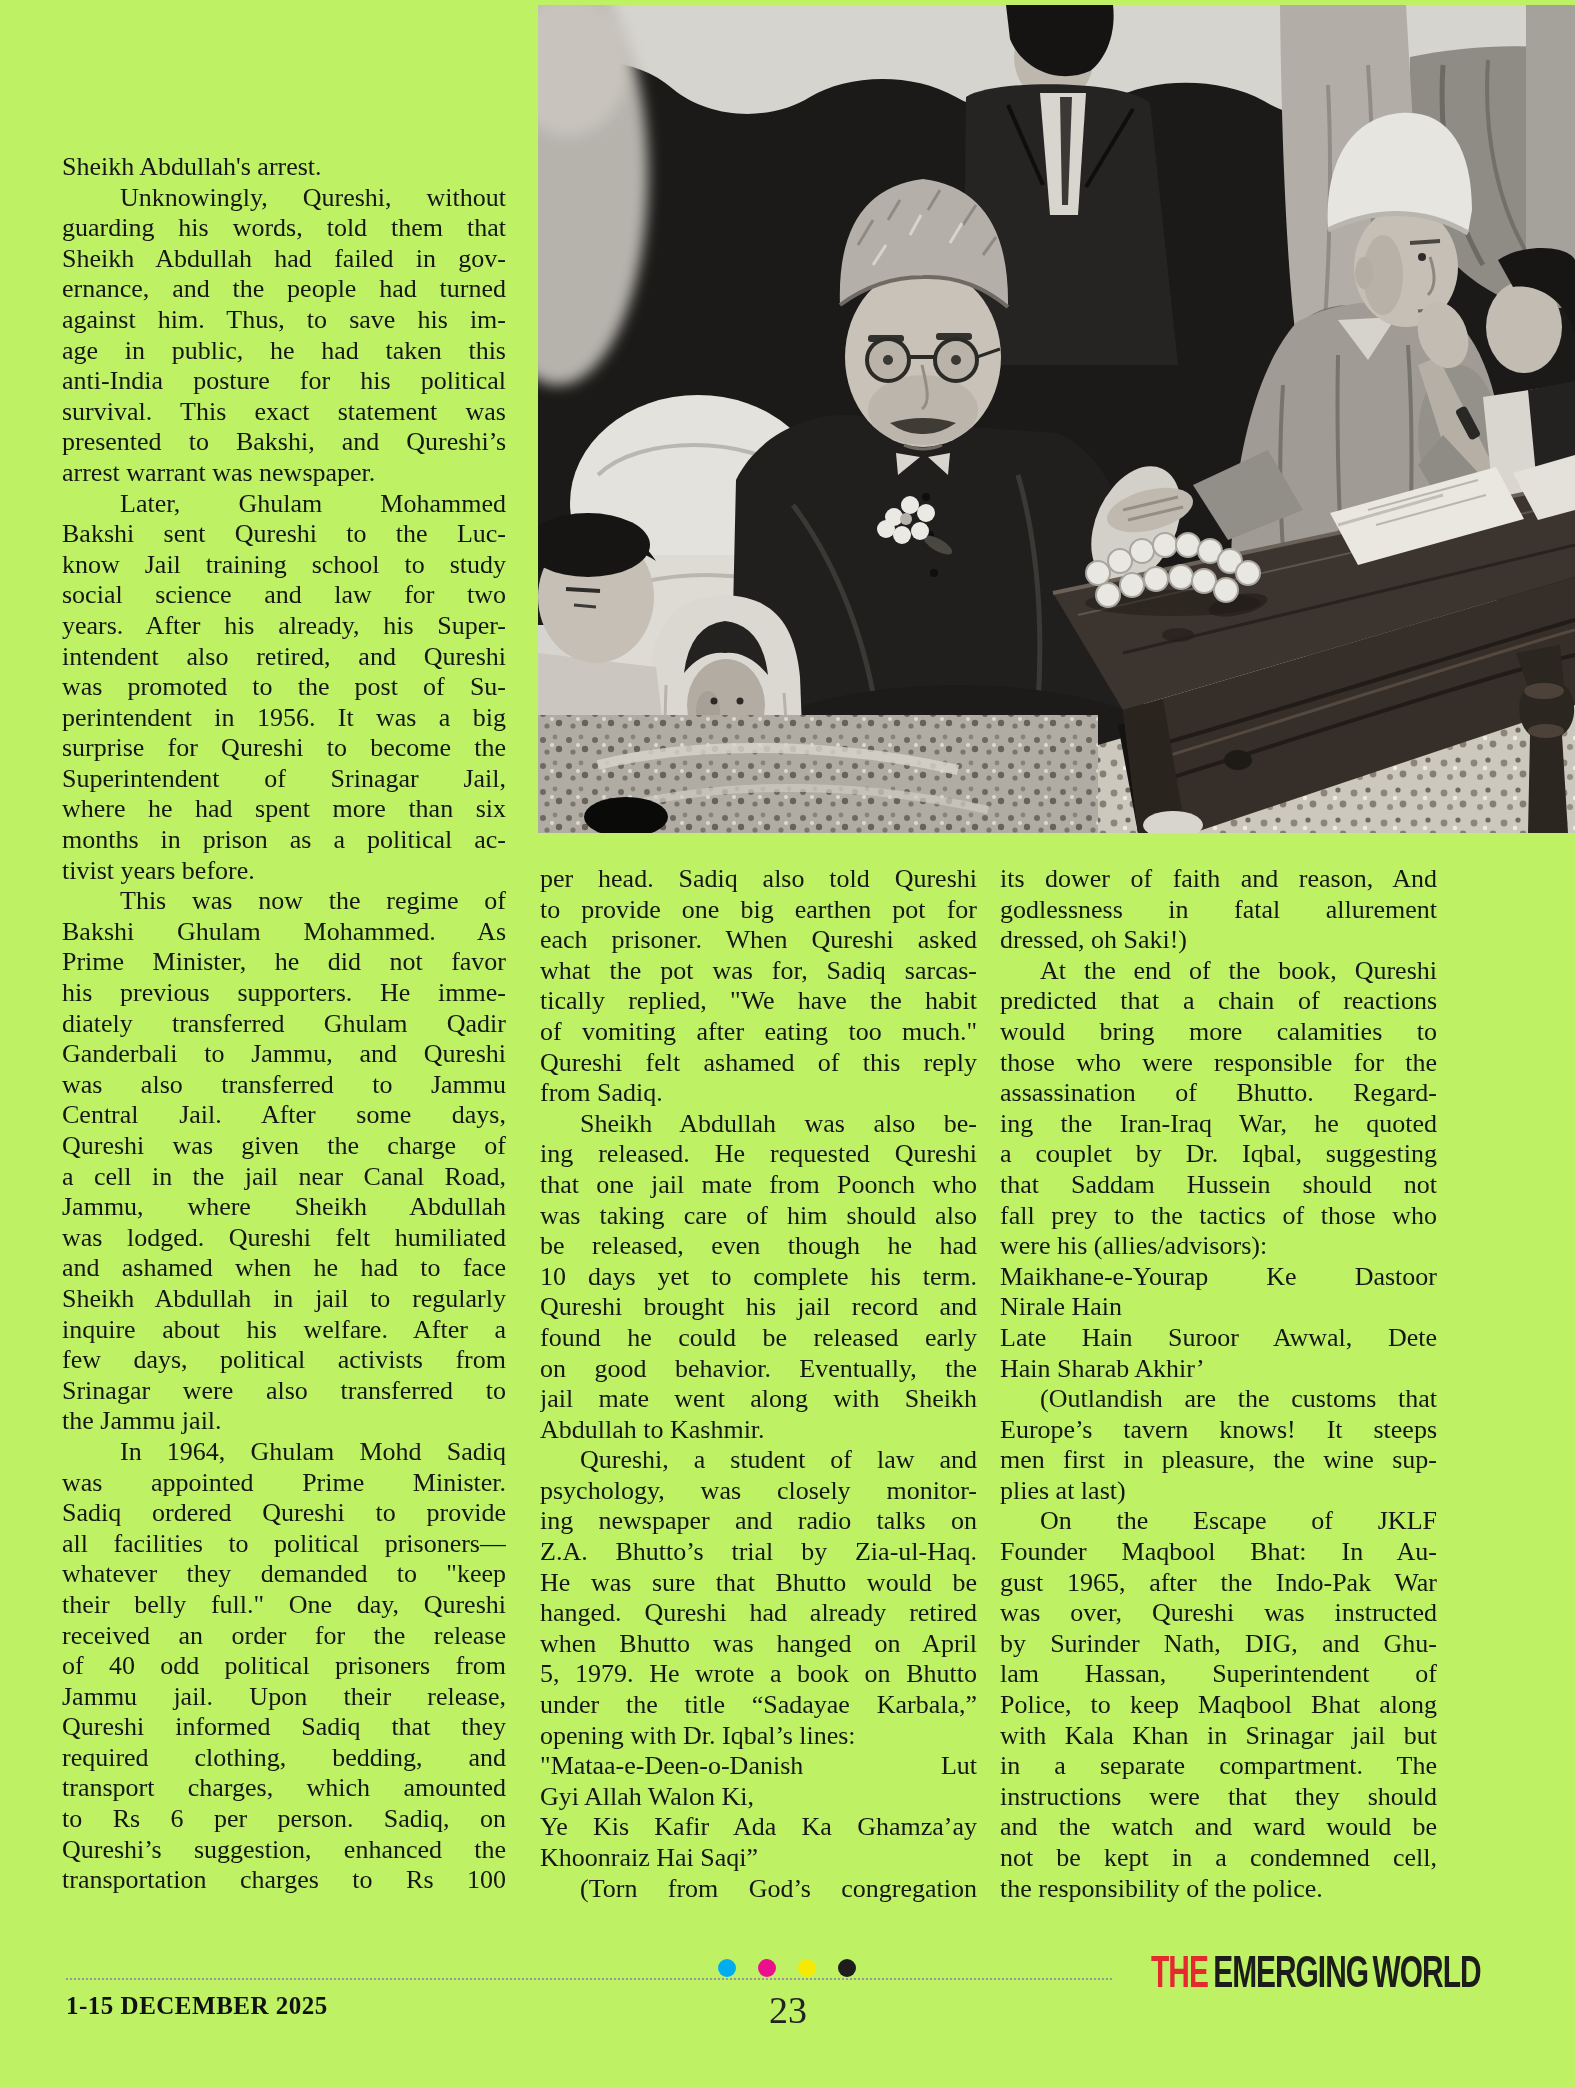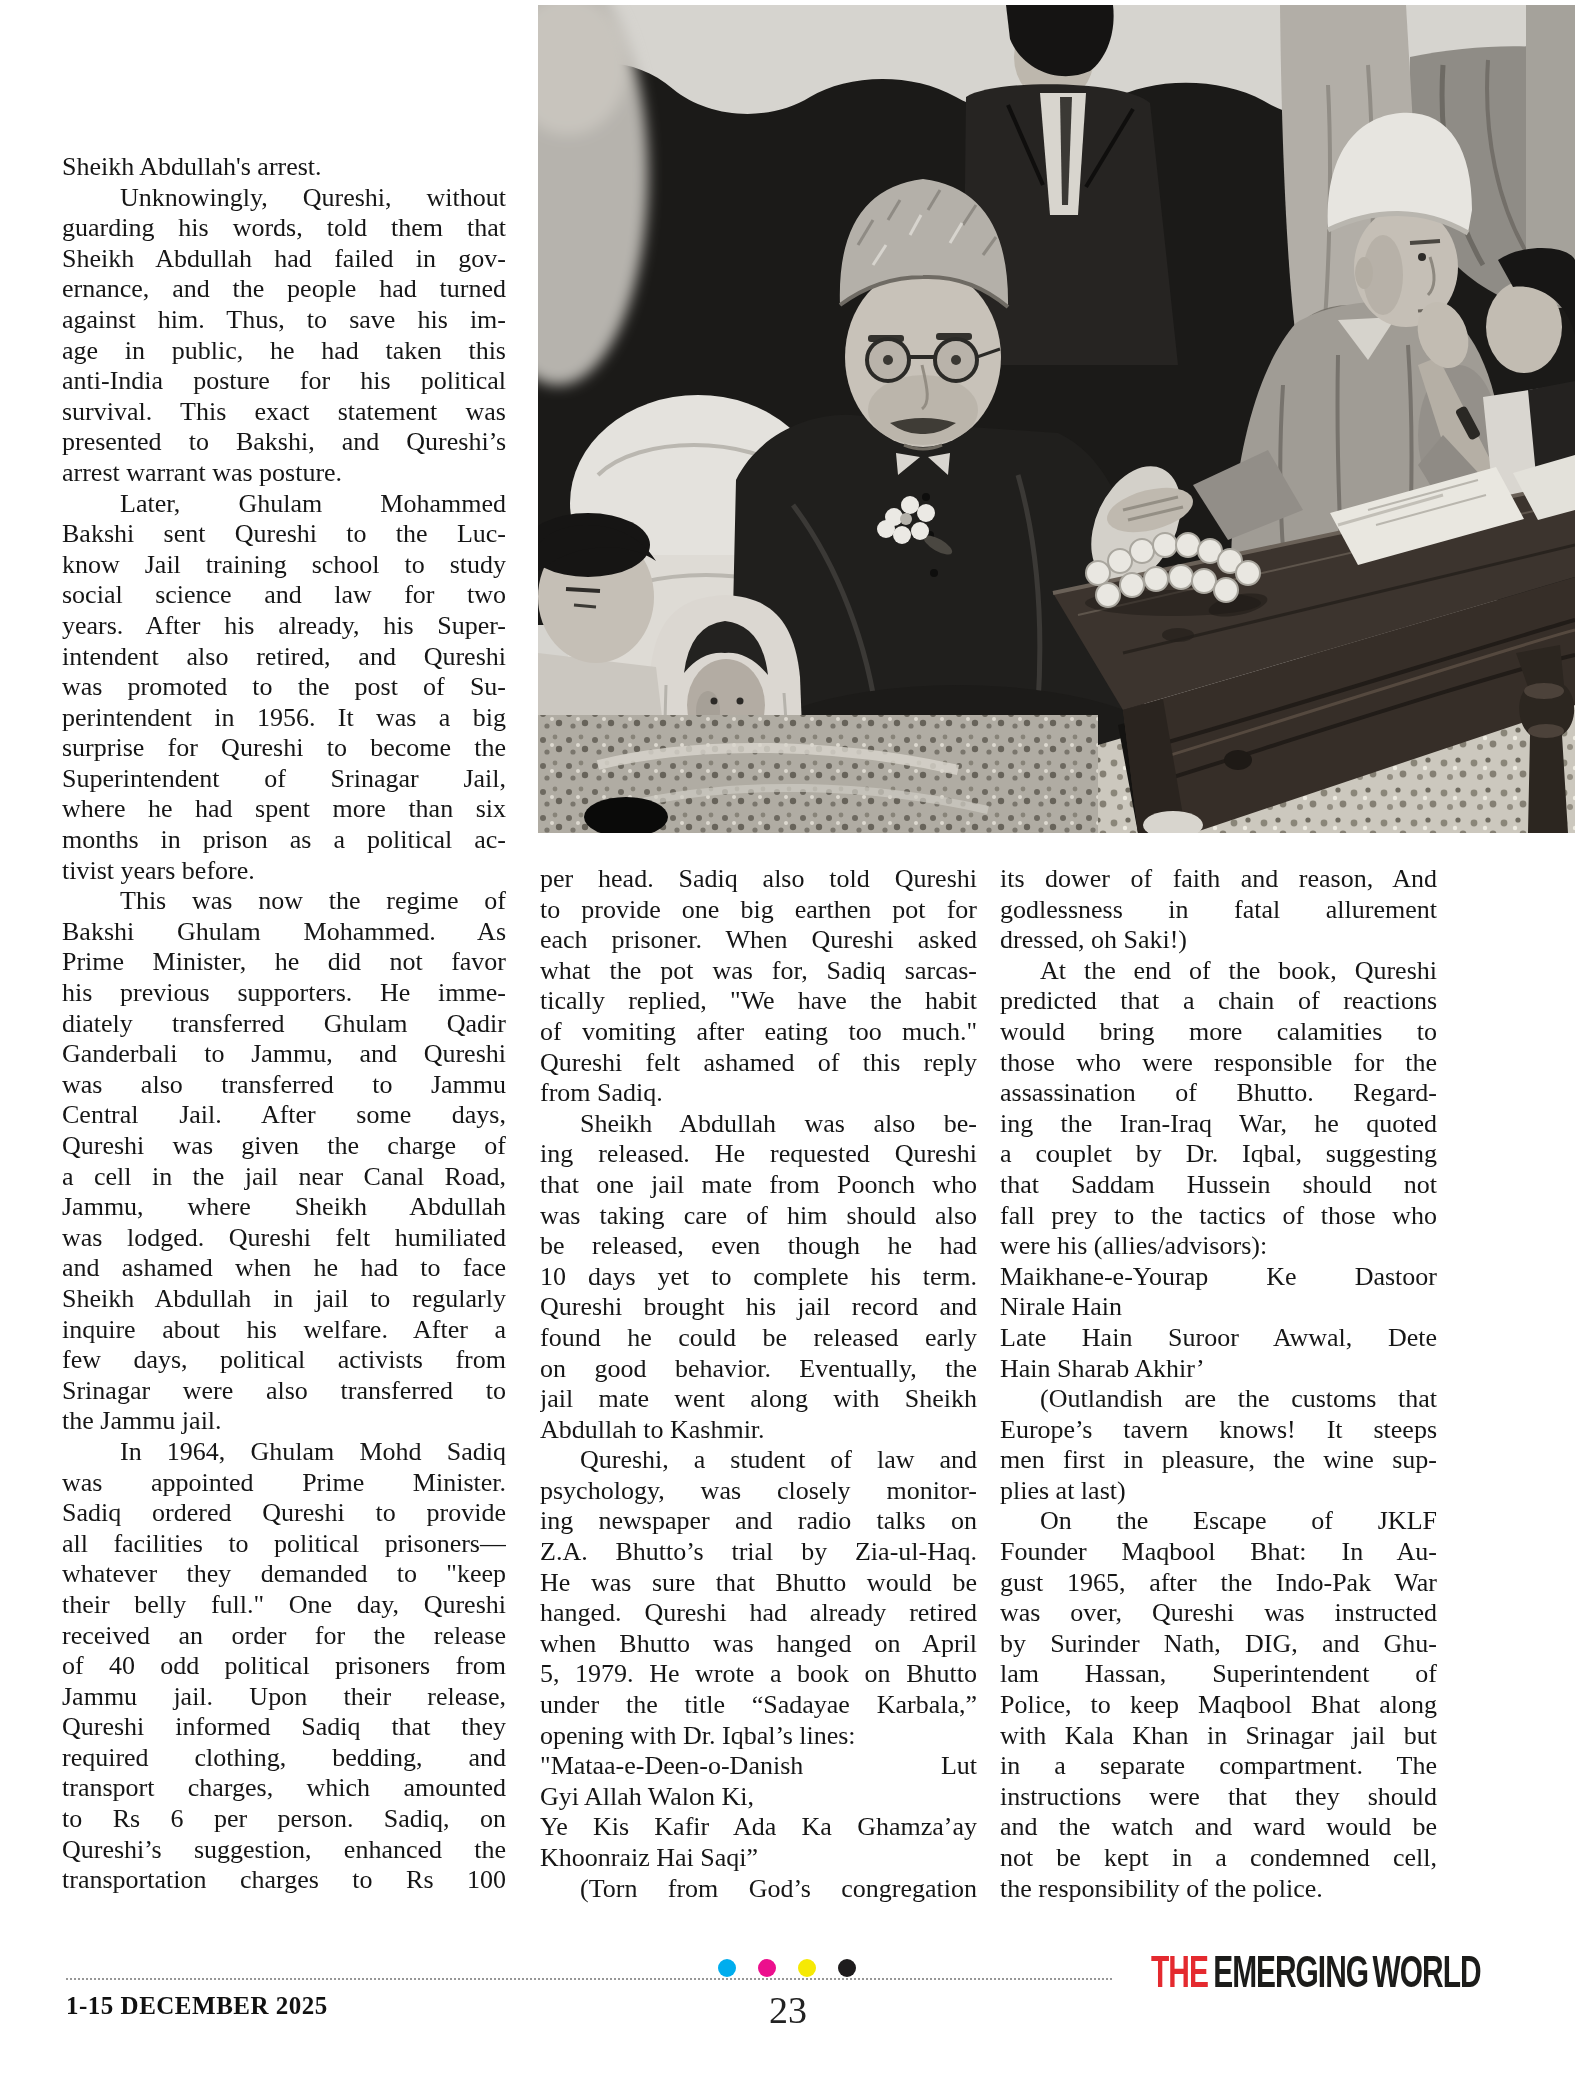--- a/index.html
+++ b/index.html
@@ -1,16 +1,16 @@
 <!DOCTYPE html>
 <html><head>
 <meta charset="utf-8">
 <style>
   html,body{margin:0;padding:0;background:#e9e9e9;}
-  .page{position:relative;width:1575px;height:2087px;background:#ffffff;overflow:hidden;
+  .page{position:relative;width:1575px;height:2087px;background:#bef264;overflow:hidden;
         font-family:"Liberation Serif",serif;color:#161616;}
   
   .col{position:absolute;}
   .col .line{box-sizing:border-box;width:100%;height:30.6px;line-height:30.6px;
              font-size:26px;text-align:justify;text-align-last:justify;overflow:hidden;}
   .col .line.end{text-align-last:left;}
   .col-left{left:62px;top:152px;width:444px;}
   .col-mid{left:540px;top:864px;width:437px;}
   .col-right{left:1000px;top:864px;width:437px;}
   .col-left .line.ind{padding-left:58px;}
@@ -237,21 +237,21 @@
       <div class="line end"><span>Sheikh Abdullah's arrest.</span></div>
       <div class="line ind"><span>Unknowingly, Qureshi, without</span></div>
       <div class="line"><span>guarding his words, told them that</span></div>
       <div class="line"><span>Sheikh Abdullah had failed in gov-</span></div>
       <div class="line"><span>ernance, and the people had turned</span></div>
       <div class="line"><span>against him. Thus, to save his im-</span></div>
       <div class="line"><span>age in public, he had taken this</span></div>
       <div class="line"><span>anti-India posture for his political</span></div>
       <div class="line"><span>survival. This exact statement was</span></div>
       <div class="line"><span>presented to Bakshi, and Qureshi’s</span></div>
-      <div class="line end"><span>arrest warrant was posture.</span></div>
+      <div class="line end"><span>arrest warrant was newspaper.</span></div>
       <div class="line ind"><span>Later, Ghulam Mohammed</span></div>
       <div class="line"><span>Bakshi sent Qureshi to the Luc-</span></div>
       <div class="line"><span>know Jail training school to study</span></div>
       <div class="line"><span>social science and law for two</span></div>
       <div class="line"><span>years. After his already, his Super-</span></div>
       <div class="line"><span>intendent also retired, and Qureshi</span></div>
       <div class="line"><span>was promoted to the post of Su-</span></div>
       <div class="line"><span>perintendent in 1956. It was a big</span></div>
       <div class="line"><span>surprise for Qureshi to become the</span></div>
       <div class="line"><span>Superintendent of Srinagar Jail,</span></div>

